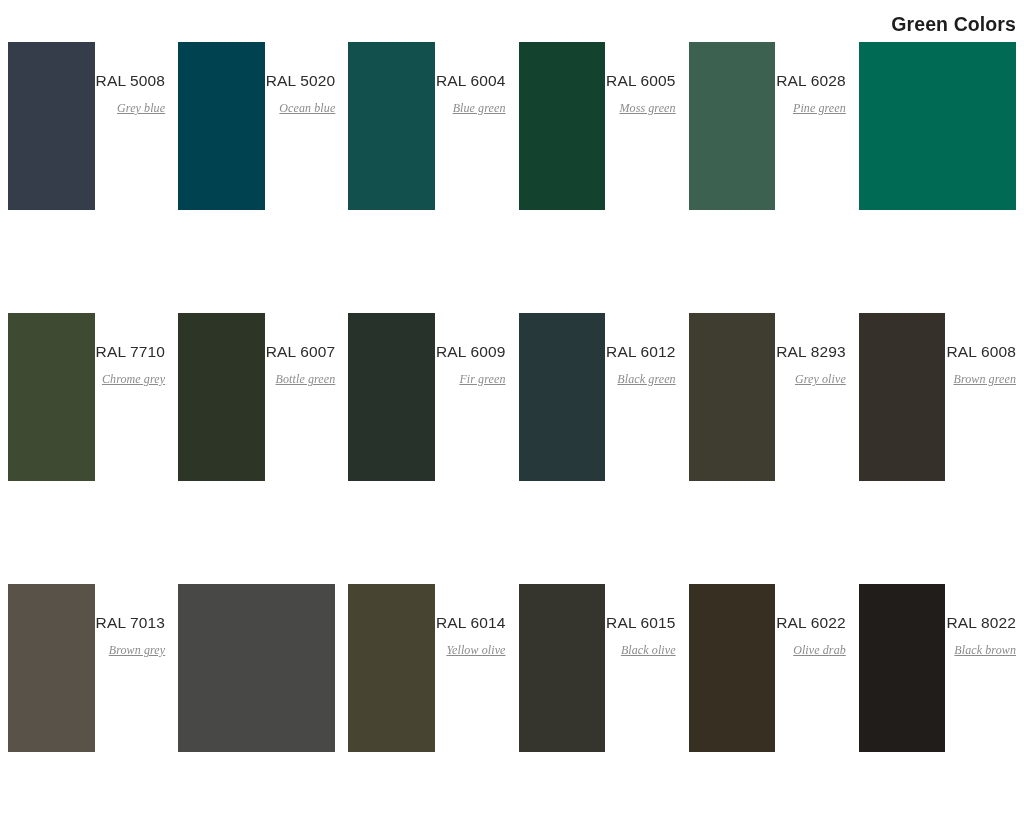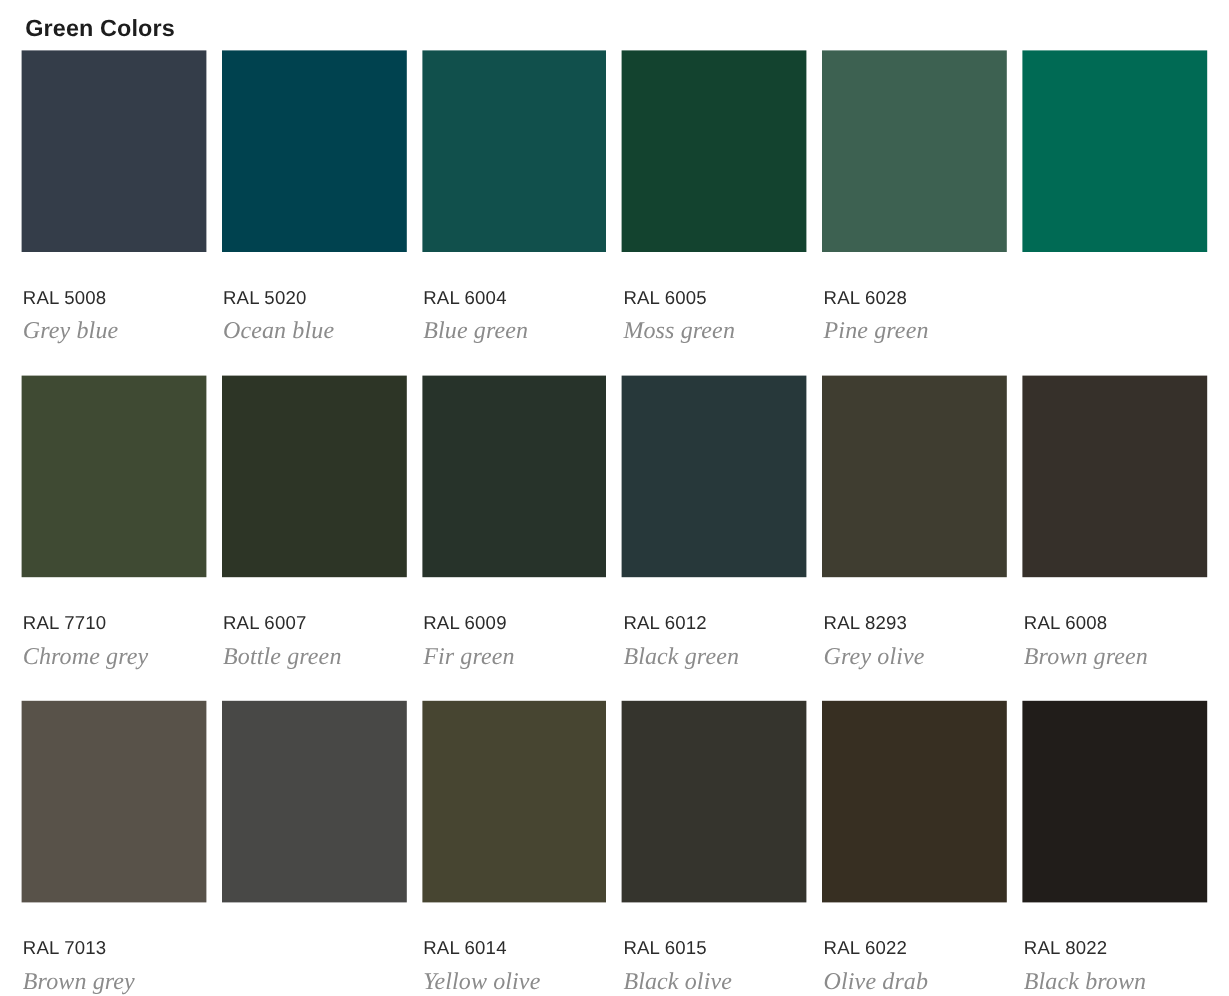--- a/index.html
+++ b/index.html
@@ -13,22 +13,23 @@
 
   body {
     font-family: "Liberation Sans", sans-serif;
     -webkit-font-smoothing: antialiased;
   }
 
   .page {
     width: 1024px;
     height: 830px;
     background: #ffffff;
-    padding: 0 18px;
+    padding: 0 8px;
     position: relative;
+    text-align: right;
   }
 
   .page-title {
     font-family: "Liberation Sans", sans-serif;
     font-size: 19.5px;
     font-weight: bold;
     color: #1d1d1d;
     letter-spacing: 0.1px;
     padding: 7px 0 0 3px;
     height: 42px;
@@ -37,21 +38,21 @@
 
   .palette-grid {
     display: grid;
     grid-template-columns: repeat(6, 1fr);
     column-gap: 13px;
     row-gap: 0px;
   }
 
   .swatch-cell {
     display: flex;
-    flex-direction: column;
+    flex-direction: row;
     height: 271px;
   }
 
   .swatch-chip {
     width: 100%;
     height: 168px;
     display: block;
     border: 0;
   }
 
@@ -66,26 +67,27 @@
     font-weight: 400;
     color: #2b2b2b;
     line-height: 19px;
     letter-spacing: 0.15px;
     white-space: nowrap;
   }
 
   .swatch-name {
     font-family: "Liberation Serif", serif;
     font-style: italic;
-    font-size: 20px;
+    font-size: 12px;
     color: #8b8b8b;
     line-height: 20px;
     padding-top: 8px;
     letter-spacing: 0.1px;
     white-space: nowrap;
+    text-decoration: underline;
   }
 </style>
 </head>
 <body>
 
 <div class="page">
 
   <div class="page-title">Green Colors</div>
 
   <div class="palette-grid">

